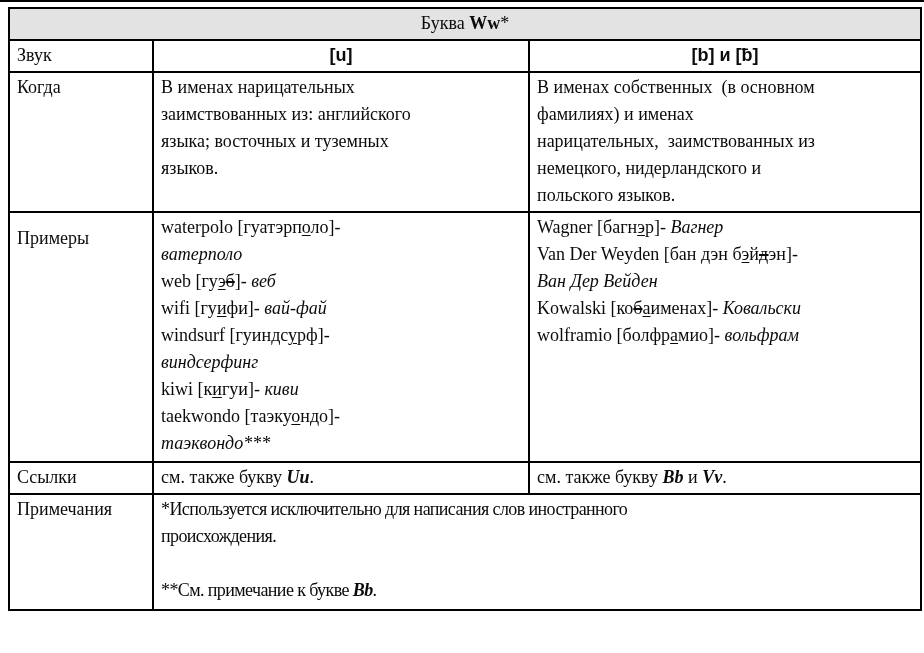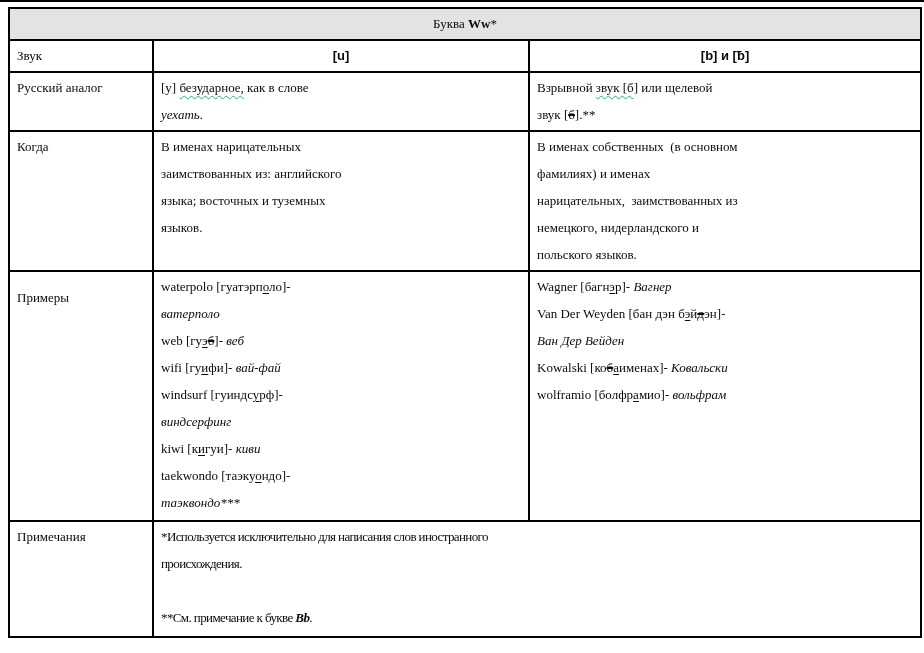--- a/index.html
+++ b/index.html
@@ -24,21 +24,21 @@
   table.ww{
     position:absolute;left:8px;top:7px;
     width:912px;
     border-collapse:collapse;
     table-layout:fixed;
   }
   table.ww td{
     border:2px solid var(--grid);
     vertical-align:top;
     padding:1px 7px 2px 7px;
-    font-size:13px;
+    font-size:18px;
     line-height:27px;
     white-space:pre-wrap;
     overflow:hidden;
     margin-top:12px;
   }
   td.title{
     text-align:center;
     background:var(--header-bg);
     line-height:26px;
   }
@@ -93,27 +93,20 @@
       <tr class="r-header">
         <td class="title" colspan="3"><span>Буква </span><span class="s-b">Ww</span><span>*</span></td>
       </tr>
 
       <tr class="r-zvuk">
         <td class="lbl">Звук</td>
         <td class="sans"><span>[u]</span></td>
         <td class="sans"><span>[b] и [ƀ]</span></td>
       </tr>
 
-      <tr class="r-analog">
-        <td class="lbl">Русский аналог</td>
-        <td><span>[у] </span><span class="s-wavy">безударное,</span><span> как в слове
-</span><span class="s-i">уехать</span><span>.</span></td>
-        <td><span>Взрывной </span><span class="s-wavy">звук [б</span><span>] или щелевой
-звук [</span><span class="s-st">б</span><span>].**</span></td>
-      </tr>
 
       <tr class="r-kogda">
         <td class="lbl">Когда</td>
         <td><span>В именах нарицательных
 заимствованных из: английского
 языка; восточных и туземных
 языков.</span></td>
         <td class="center"><span>В именах собственных  (в основном
 фамилиях) и именах
 нарицательных,  заимствованных из
@@ -132,20 +125,25 @@
 kiwi [к</span><span class="s-u">и</span><span>гуи]- </span><span class="s-i">киви</span><span>
 taekwondo [таэку</span><span class="s-u">о</span><span>ндо]-
 </span><span class="s-i">таэквондо***</span></td>
         <td><span>Wagner [багн</span><span class="s-u">э</span><span>р]- </span><span class="s-i">Вагнер</span><span>
 Van Der Weyden [бан дэн б</span><span class="s-u">э</span><span>й</span><span class="s-st">д</span><span>эн]-
 </span><span class="s-i">Ван Дер Вейден</span><span>
 Kowalski [ко</span><span class="s-st">б</span><span class="s-u">а</span><span>именах]- </span><span class="s-i">Ковальски</span><span>
 wolframio [болфр</span><span class="s-u">а</span><span>мио]- </span><span class="s-i">вольфрам</span></td>
       </tr>
 
+      <tr class="r-ssylki">
+        <td class="lbl">Ссылки</td>
+        <td><span>см. также букву </span><span class="s-bi">Uu</span><span>.</span></td>
+        <td><span>см. также букву </span><span class="s-bi">Bb</span><span> и </span><span class="s-bi">Vv</span><span>.</span></td>
+      </tr>
 
       <tr class="r-primech">
         <td class="lbl">Примечания</td>
         <td class="condensed" colspan="2"><span>*Используется исключительно для написания слов иностранного
 происхождения.
 
 **См. примечание к букве </span><span class="s-bi">Bb</span><span>.</span></td>
       </tr>
     </tbody>
   </table>

